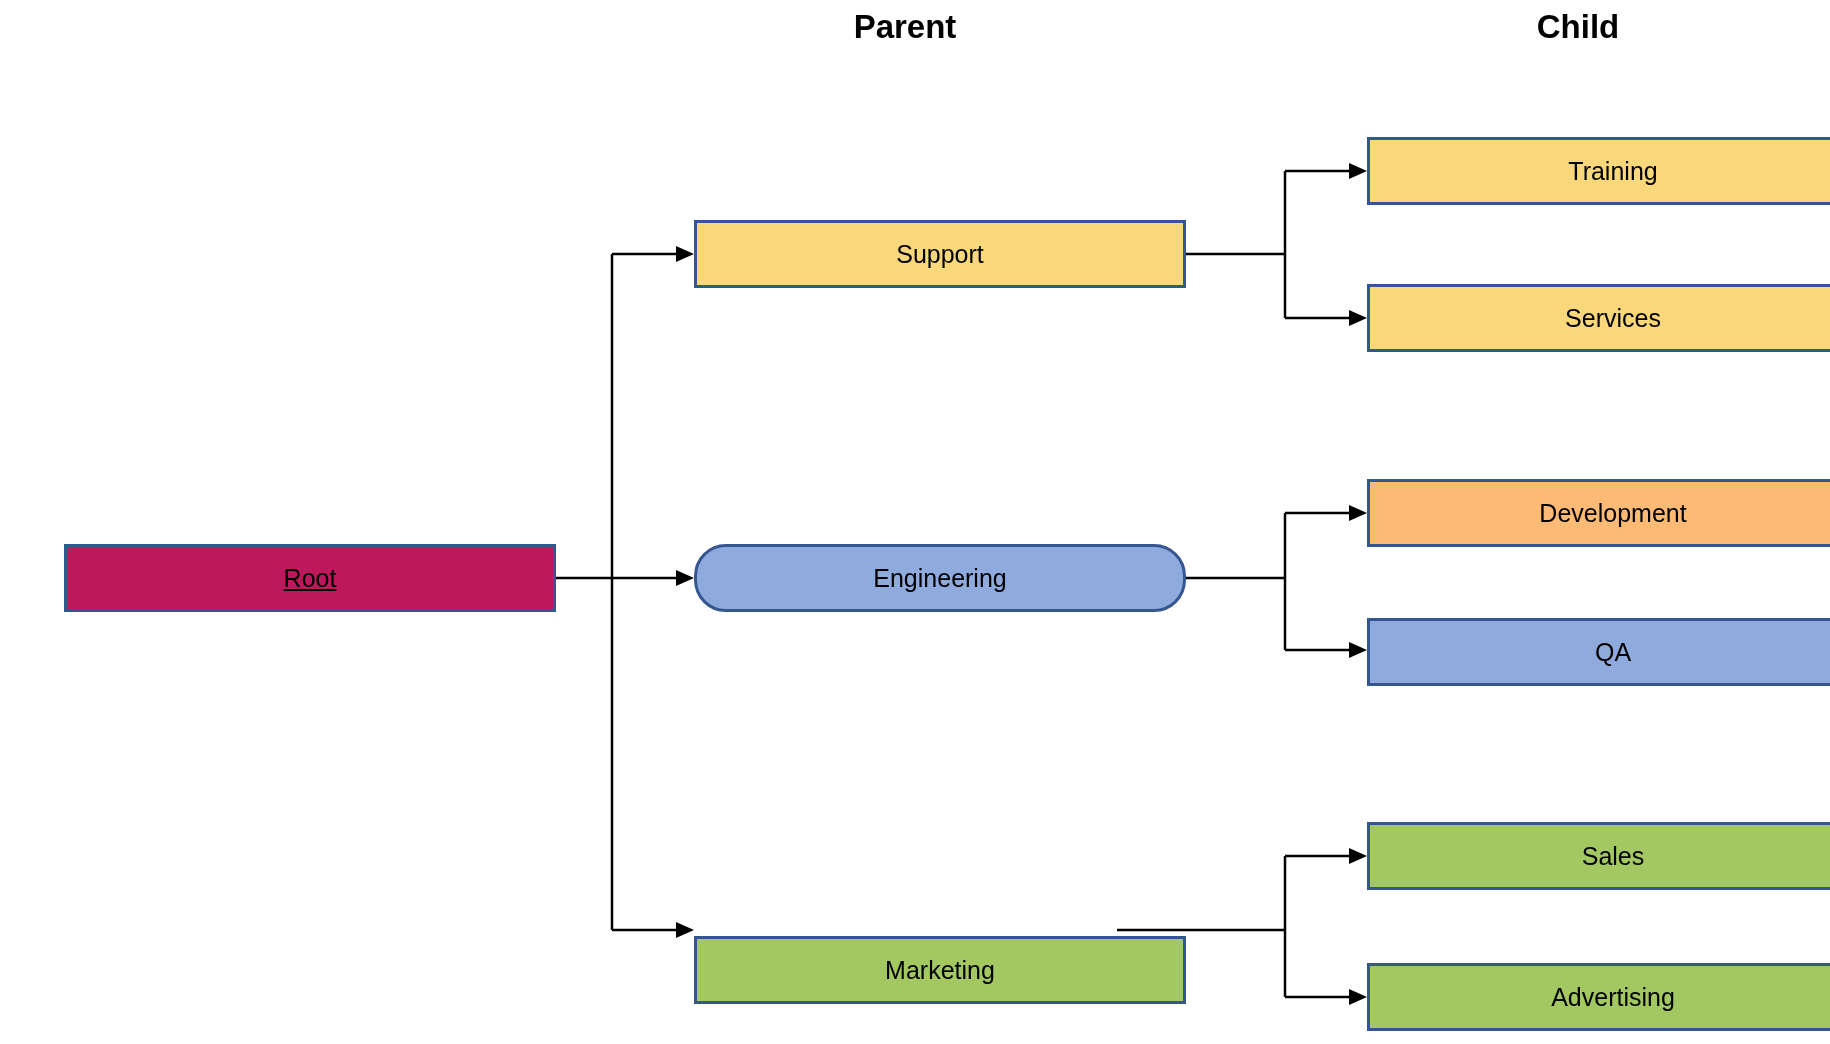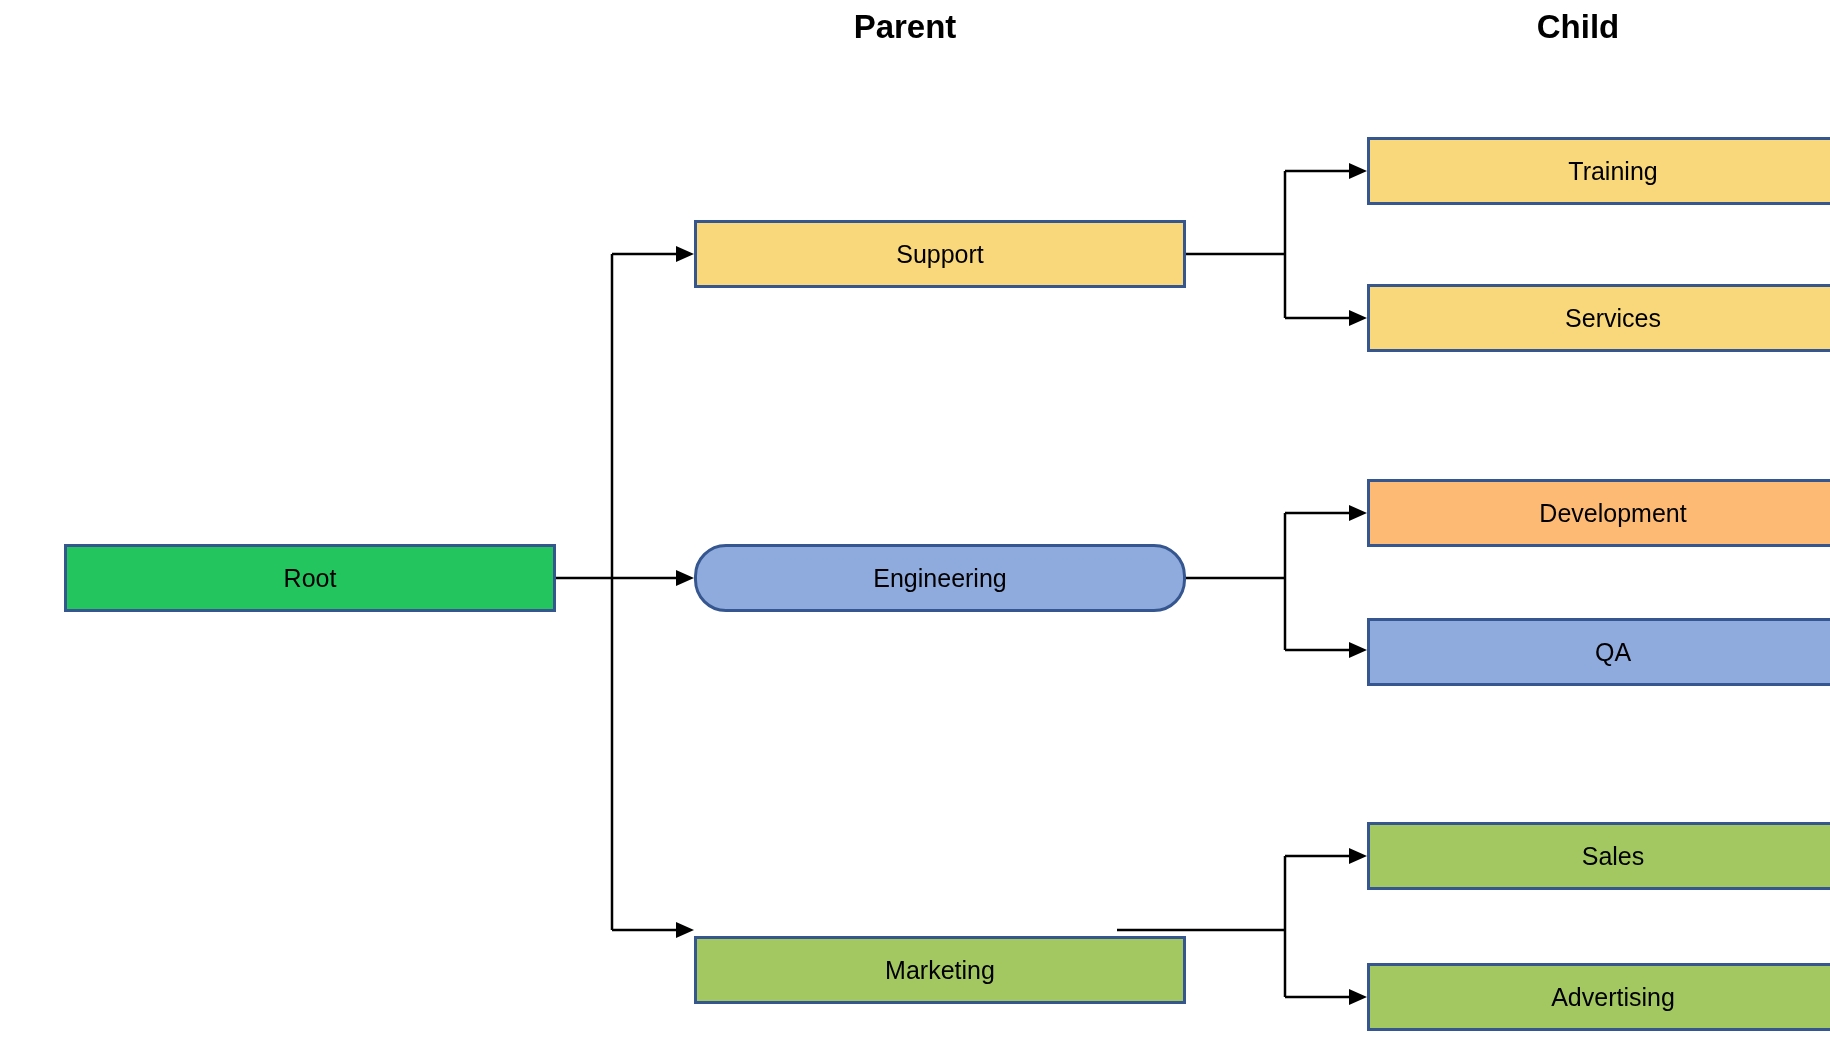--- a/index.html
+++ b/index.html
@@ -94,21 +94,21 @@
     <polygon points="1367,650 1349,642 1349,658"></polygon>
 
     <line x1="1117" y1="930" x2="1285" y2="930"></line>
     <line x1="1285" y1="856" x2="1285" y2="997"></line>
     <line x1="1285" y1="856" x2="1351" y2="856"></line>
     <polygon points="1367,856 1349,848 1349,864"></polygon>
     <line x1="1285" y1="997" x2="1351" y2="997"></line>
     <polygon points="1367,997 1349,989 1349,1005"></polygon>
   </svg>
 
-  <div class="node" id="node-root" style="background-color: #22c55e;">
+  <div class="node" id="node-root" style="background-color: #be185d; text-decoration: underline;">
     <span>Root</span>
   </div>
 
   <div class="node" id="node-support" style="background-color: rgb(248, 216, 122);">
     <span>Support</span>
   </div>
   <div class="node" id="node-engineering" style="background-color: rgb(143, 170, 220);">
     <span>Engineering</span>
   </div>
   <div class="node" id="node-marketing" style="background-color: rgb(163, 200, 97); margin-top: 40px;">

